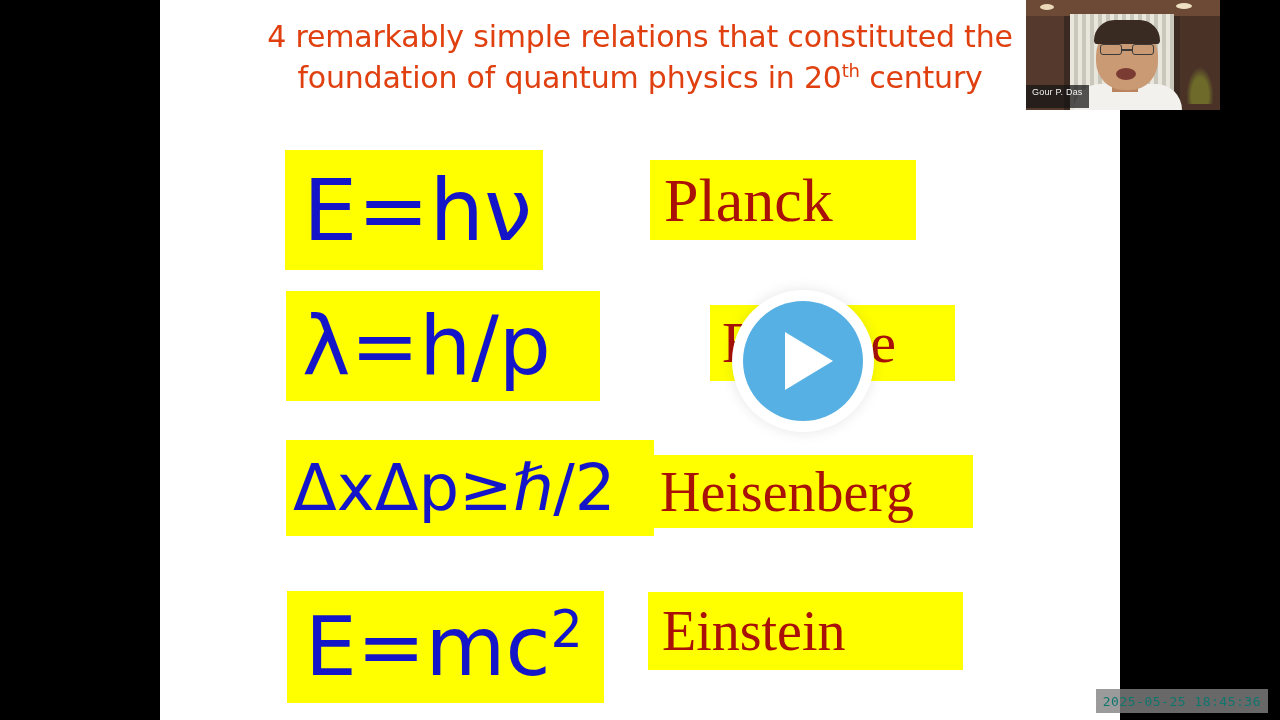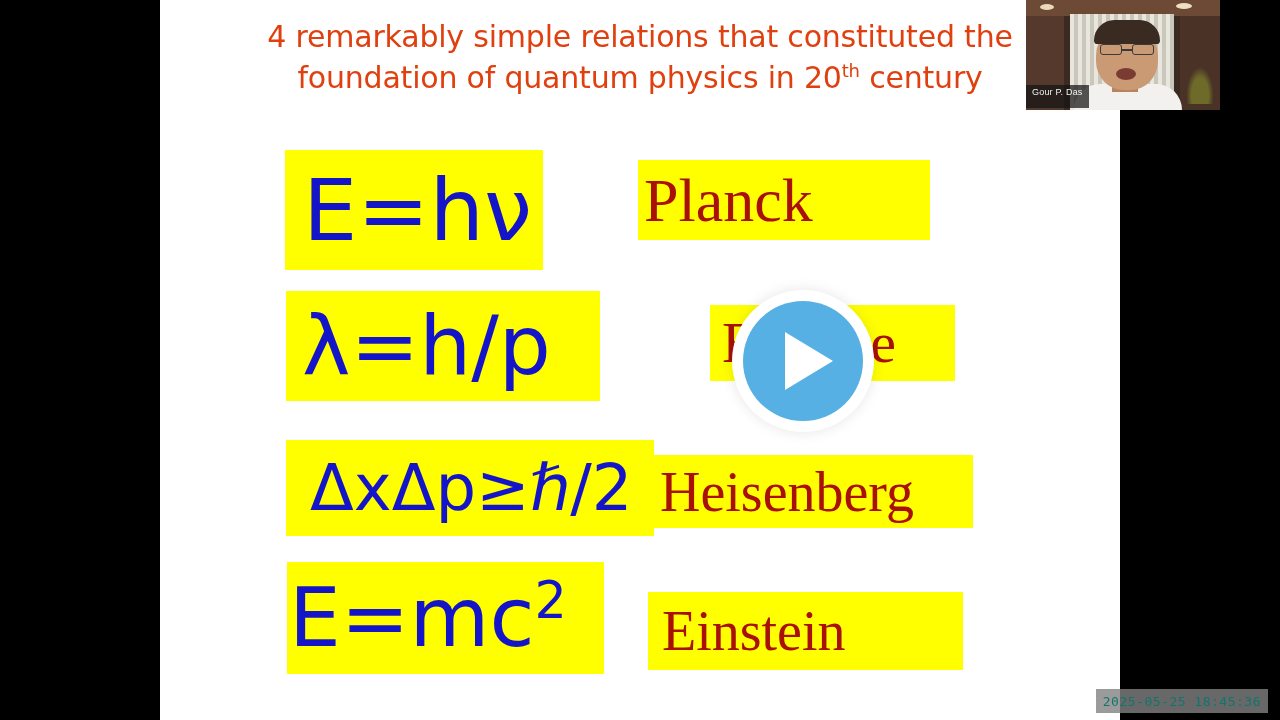--- a/index.html
+++ b/index.html
@@ -72,36 +72,36 @@
     font-family: "Liberation Serif", "DejaVu Serif", serif;
     font-weight: 400;
     white-space: nowrap;
     line-height: 1;
   }
 
   
   #box-planck-eq   { left: 125px; top: 150px; width: 258px; height: 120px; padding-left: 18px; }
   #box-planck-eq .formula   { font-size: 86px; }
 
-  #box-planck-name { left: 478px; top: 160px; width: 292px; height: 80px; padding-left: 6px; }
+  #box-planck-name { left: 490px; top: 160px; width: 266px; height: 80px; padding-left: 14px; }
   #box-planck-name .name    { font-size: 62px; }
 
   #box-broglie-eq  { left: 126px; top: 291px; width: 314px; height: 110px; padding-left: 16px; }
   #box-broglie-eq .formula  { font-size: 82px; }
 
   #box-broglie-name{ left: 550px; top: 305px; width: 245px; height: 76px; padding-left: 12px; }
   #box-broglie-name .name   { font-size: 58px; }
 
-  #box-heis-eq     { left: 126px; top: 440px; width: 368px; height: 96px; padding-left: 24px; }
+  #box-heis-eq     { left: 126px; top: 440px; width: 368px; height: 96px; padding-left: 7px; }
   #box-heis-eq .formula     { font-size: 64px; }
 
   #box-heis-name   { left: 488px; top: 455px; width: 325px; height: 73px; padding-left: 12px; }
   #box-heis-name .name      { font-size: 56px; }
 
-  #box-einstein-eq { left: 127px; top: 562px; width: 317px; height: 112px; padding-left: 2px; align-items: center; }
+  #box-einstein-eq { left: 127px; top: 591px; width: 317px; height: 112px; padding-left: 18px; align-items: center; }
   #box-einstein-eq .formula { font-size: 82px; }
 
   #box-einstein-name{ left: 488px; top: 592px; width: 315px; height: 78px; padding-left: 14px; }
   #box-einstein-name .name  { font-size: 56px; }
 
   
   #play-button {
     position: absolute;
     left: 572px;
     top: 290px;

